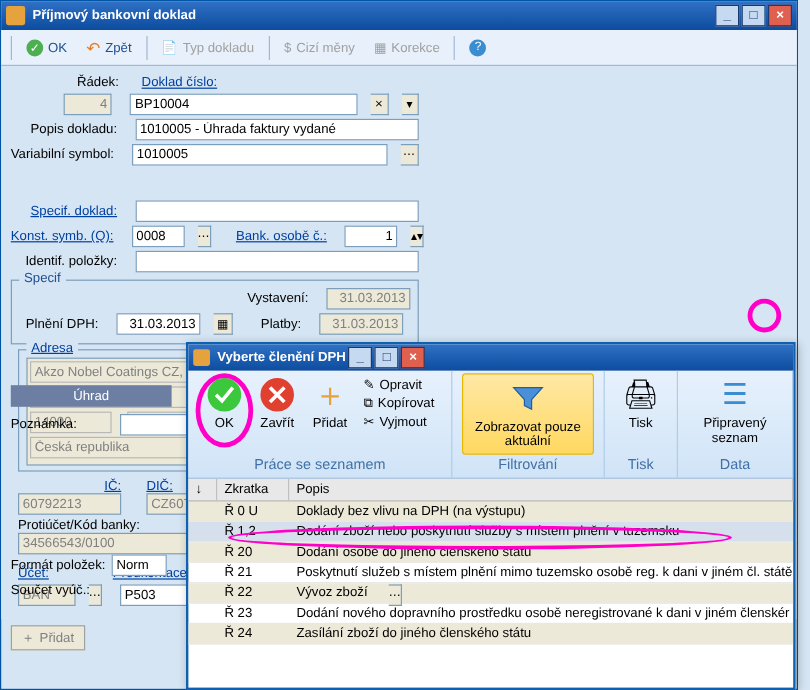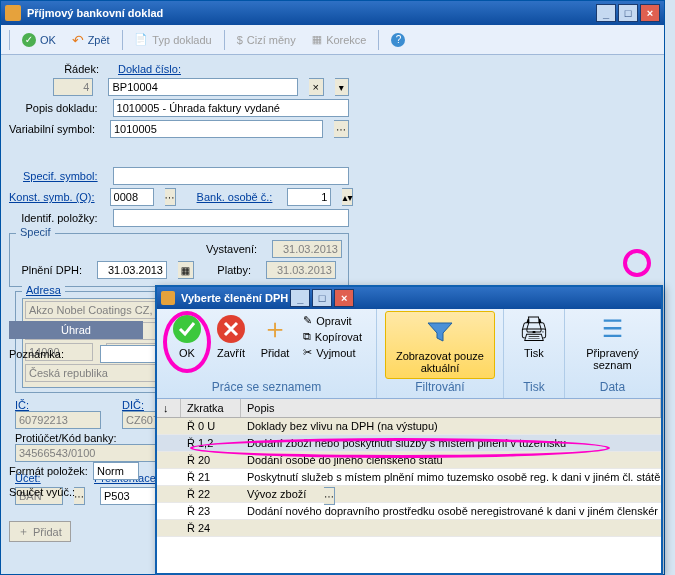--- a/index.html
+++ b/index.html
@@ -135,21 +135,21 @@
         <span class="form-label" style="width:94px">Popis dokladu:</span>
         <input type="text" style="width: 240px;" value="1010005 - Úhrada faktury vydané">
       </div>
       <div class="form-row">
         <span class="form-label" style="width:94px">Variabilní symbol:</span>
         <input type="text" style="width: 224px;" value="1010005">
         <span class="lookup-btn">⋯</span>
       </div>
       <div style="height:26px"></div>
       <div class="form-row">
-        <span class="form-label link" style="width:94px">Specif. symbol:</span>
+        <span class="form-label link" style="width:94px">Specif. doklad:</span>
         <input type="text" style="width: 240px;" value="">
       </div>
       <div class="form-row">
         <span class="form-label link" style="width:94px">Konst. symb. (Q):</span>
         <input type="text" style="width: 44px;" value="0008">
         <span class="lookup-btn">⋯</span>
         <span class="form-label link" style="width:auto;margin-left:10px">Bank. osobě č.:</span>
         <input type="text" style="width: 44px; text-align: right;" value="1">
         <span class="lookup-btn">▴▾</span>
       </div>
@@ -190,21 +190,21 @@
             <input type="text" style="width: 216px; margin-left: 2px;" readonly="" value="Praha 4">
           </div>
           <div class="form-row">
               <input type="text" style="width: 286px;" readonly="" value="Česká republika">
             </div>
         </div>
       </div>
 
       <div class="form-row" style="margin-top:6px">
         <div style="width:90px">
-          <div class="form-label link" style="text-align:left">IČ:</div>
+          <div class="form-label link" style="text-align:right">IČ:</div>
           <input type="text" style="width: 86px;" class="ro" readonly="" value="60792213">
         </div>
         <div style="width:100px;margin-left:6px">
           <div class="form-label link" style="text-align:left">DIČ:</div>
           <input type="text" style="width: 96px;" class="ro" readonly="" value="CZ60792213">
         </div>
       </div>
       <div style="margin-top:2px">
         <div class="form-label" style="text-align:left">Protiúčet/Kód banky:</div>
         <input type="text" style="width: 192px;" class="ro" readonly="" value="34566543/0100">
@@ -369,20 +369,21 @@
           <div class="grid-cell col-c">Vývoz zboží</div>
         </div>
         <div class="grid-row">
           <div class="grid-cell col-a"></div>
           <div class="grid-cell col-b">Ř 23</div>
           <div class="grid-cell col-c">Dodání nového dopravního prostředku osobě neregistrované k dani v jiném členskér</div>
         </div>
         <div class="grid-row alt">
           <div class="grid-cell col-a"></div>
           <div class="grid-cell col-b">Ř 24</div>
+          <div class="grid-cell col-c">Zasílání zboží do jiného členského státu</div>
         </div>
       </div>
   </div>
 
   <div class="highlight-circle" style="top:24px;left:6px;width:48px;height:62px"></div>
 </div>
 
 <div class="sel-oval"></div>
 
 </body></html>

